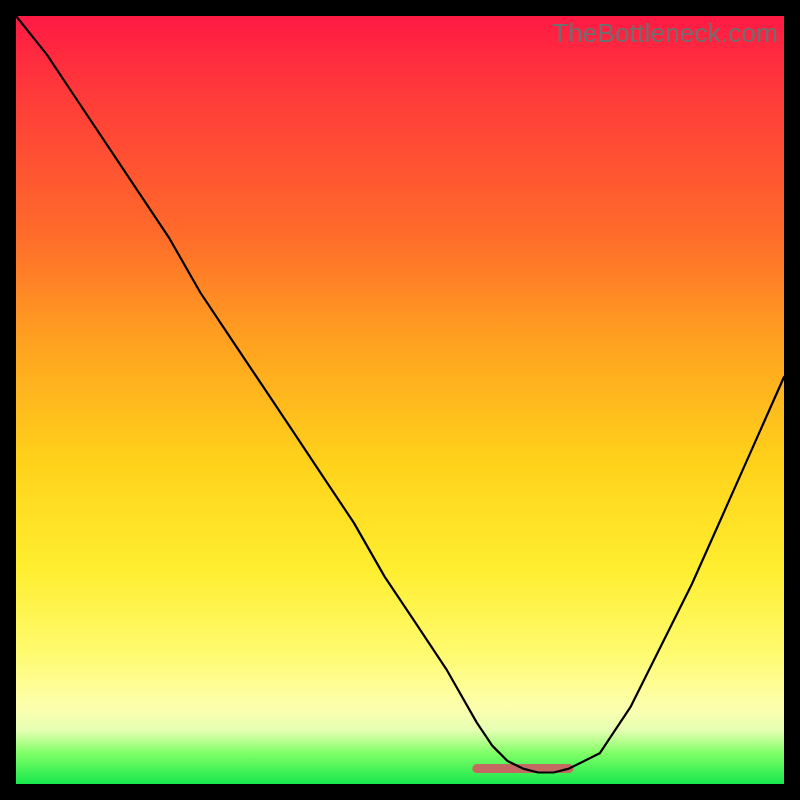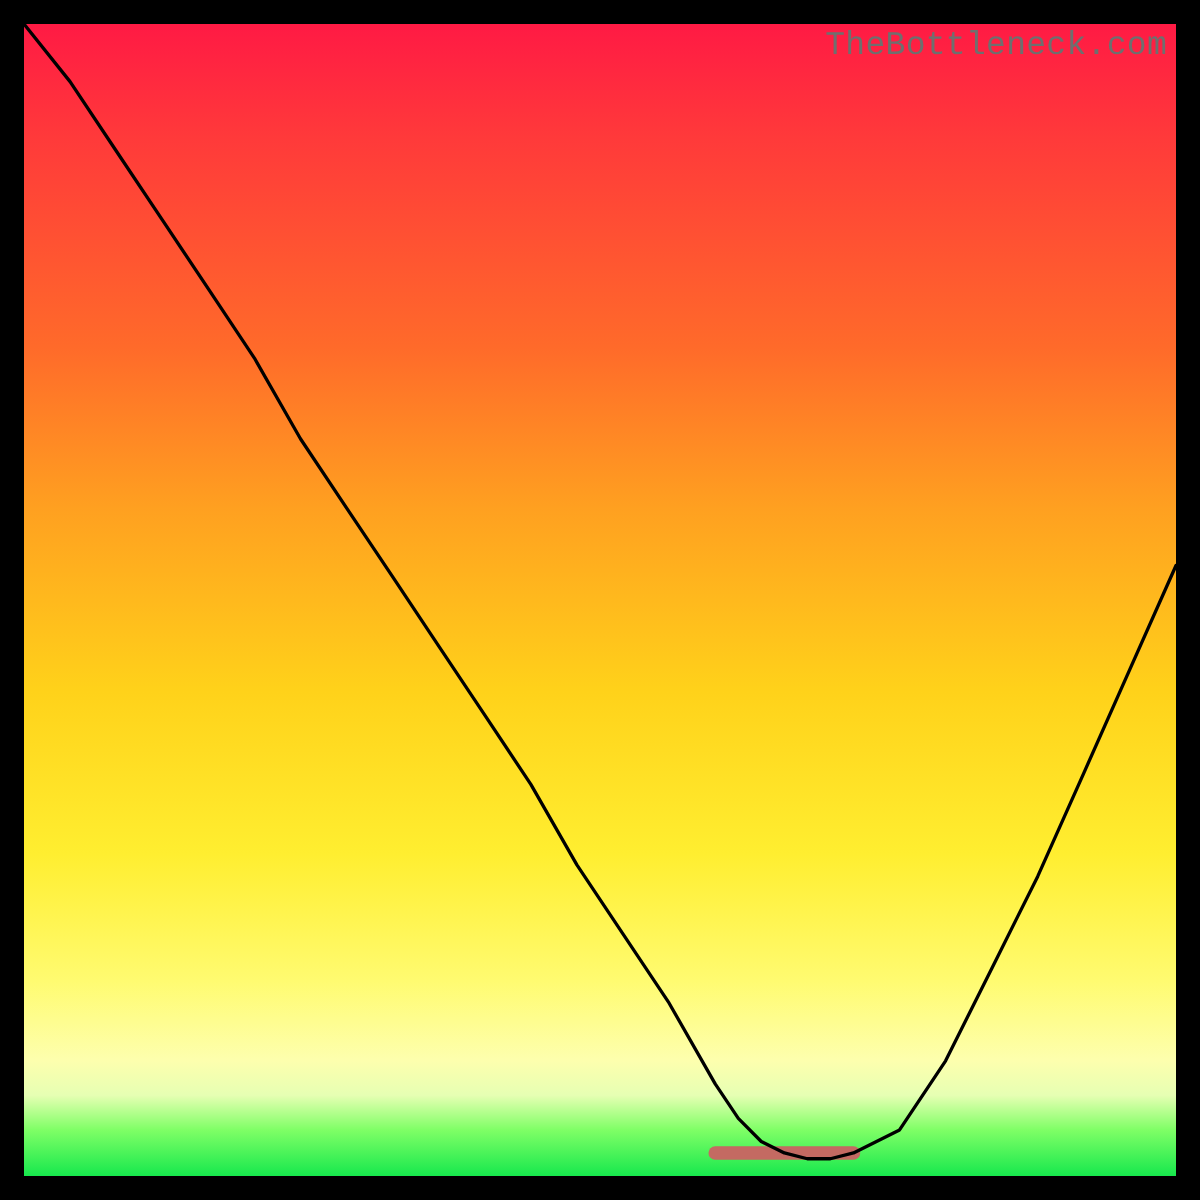--- a/index.html
+++ b/index.html
@@ -39,25 +39,24 @@
       #e6ffb3 93%,
       #7fff66 96%,
       #17e84d 100%
     );
   }
   .watermark {
     position: absolute;
     top: 2px;
     right: 6px;
     color: #6f6f6f;
-    font-size: 22px;
+    font-size: 26px;
     font-weight: 500;
     letter-spacing: 0.2px;
     user-select: none;
-    font-family: Liberation Mono, monospace;
   }
   svg.curve {
     position: absolute;
     left: 0;
     top: 0;
     width: 768px;
     height: 768px;
     overflow: visible;
   }
 </style>

